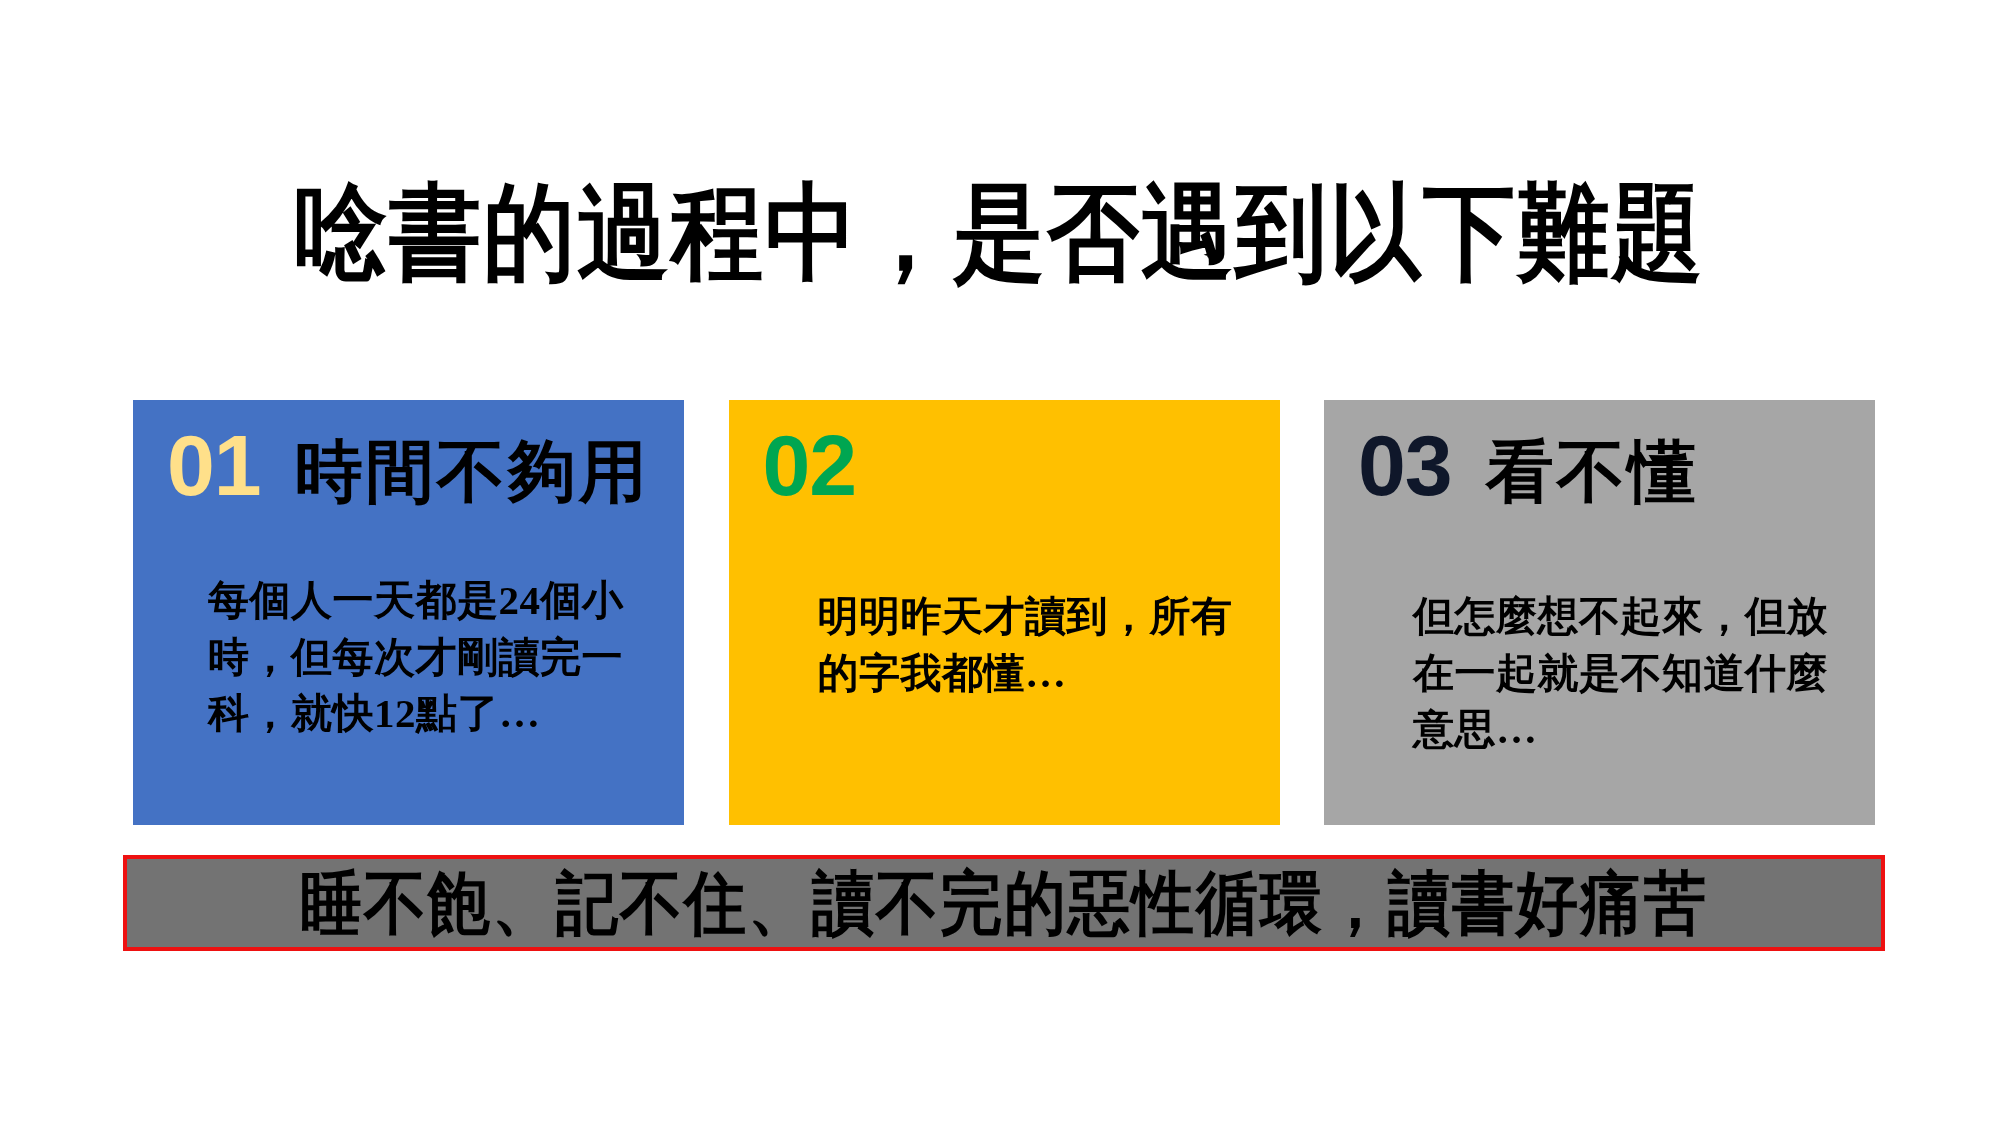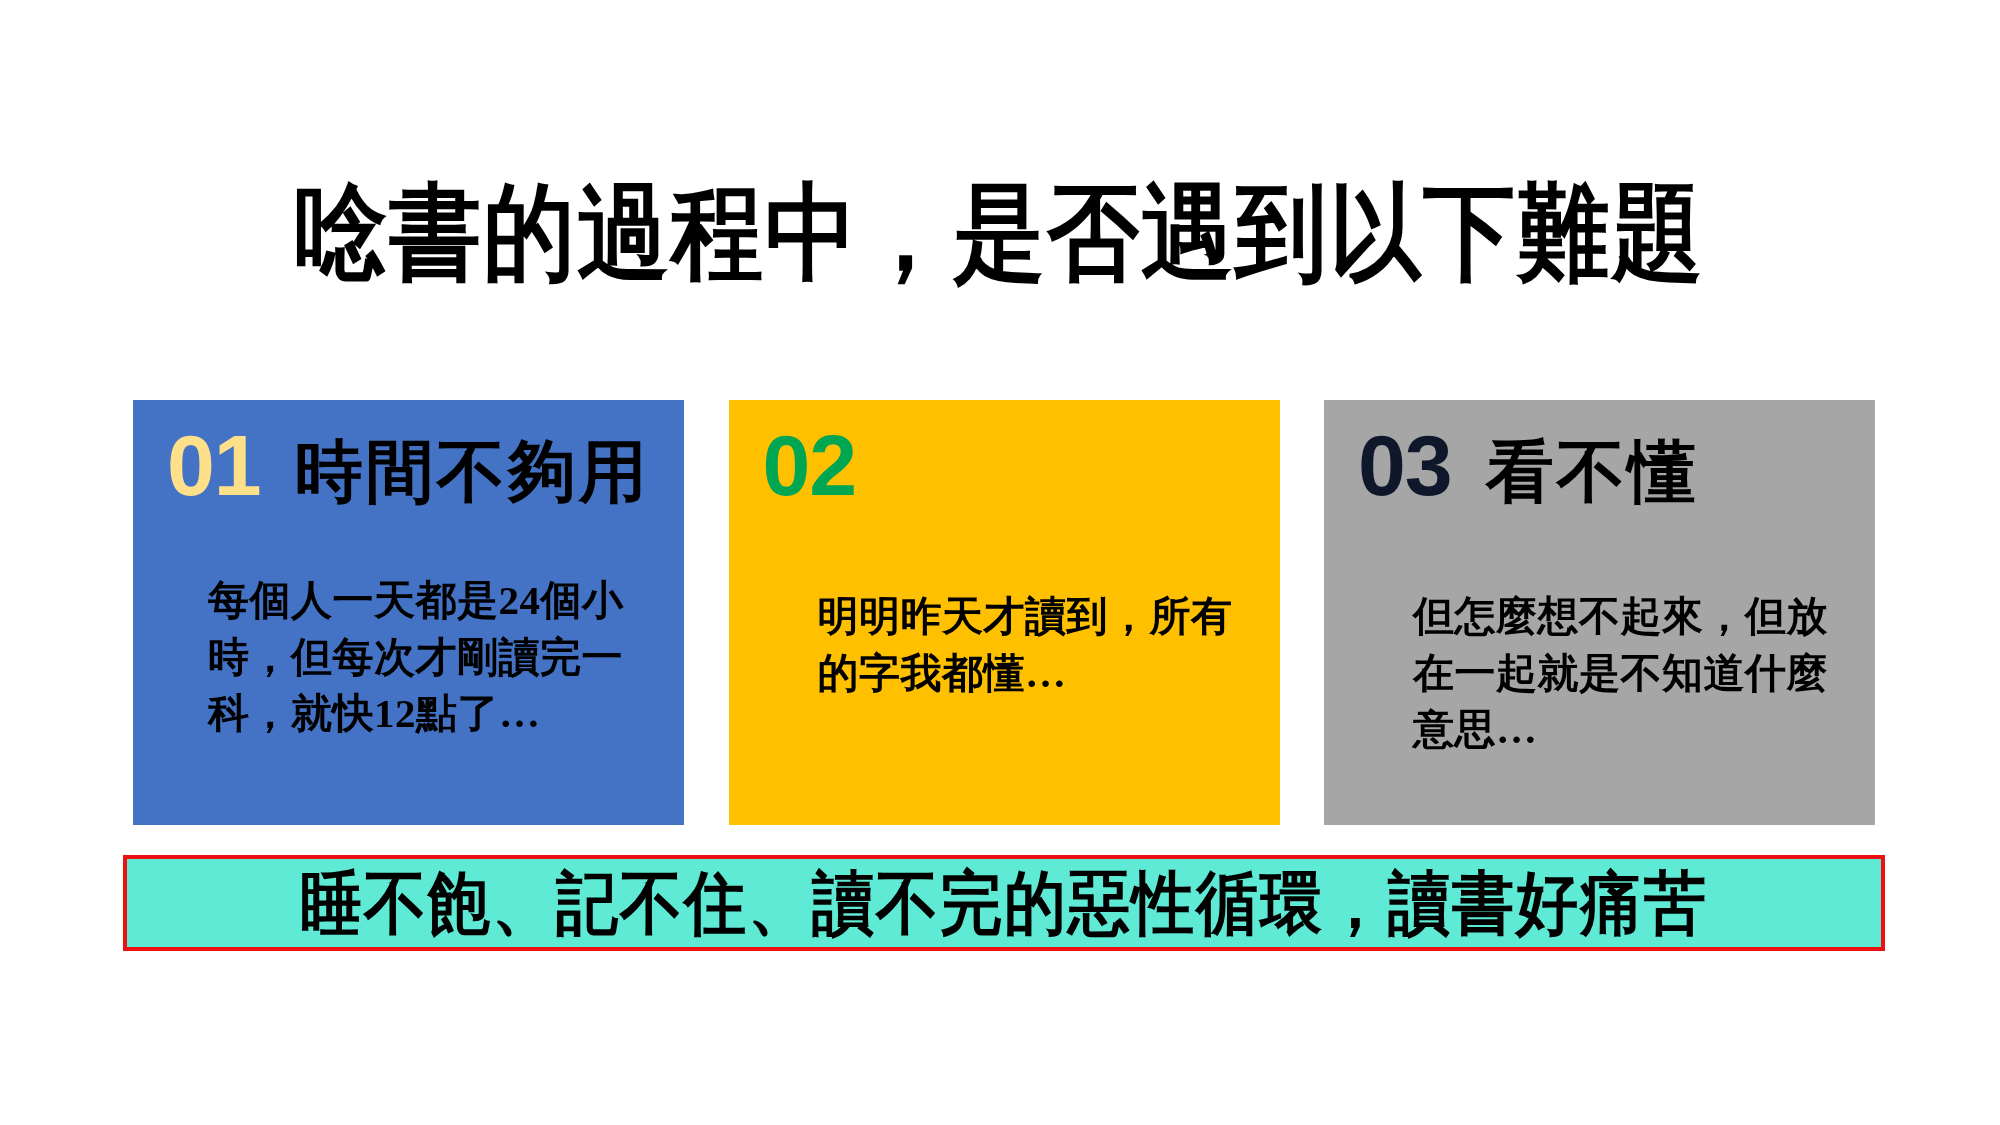--- a/index.html
+++ b/index.html
@@ -108,21 +108,21 @@
   }
 
   
   .banner {
     position: absolute;
     left: 123px;
     top: 855px;
     width: 1762px;
     height: 96px;
     border: 4px solid #ee1111;
-    background: #5eead4;
+    background: #737373;
     display: flex;
     align-items: center;
     justify-content: center;
   }
 
   .banner-text {
     font-family: "Liberation Serif", "DejaVu Serif", serif;
     font-weight: bold;
     font-size: 62px;
     line-height: 1;

